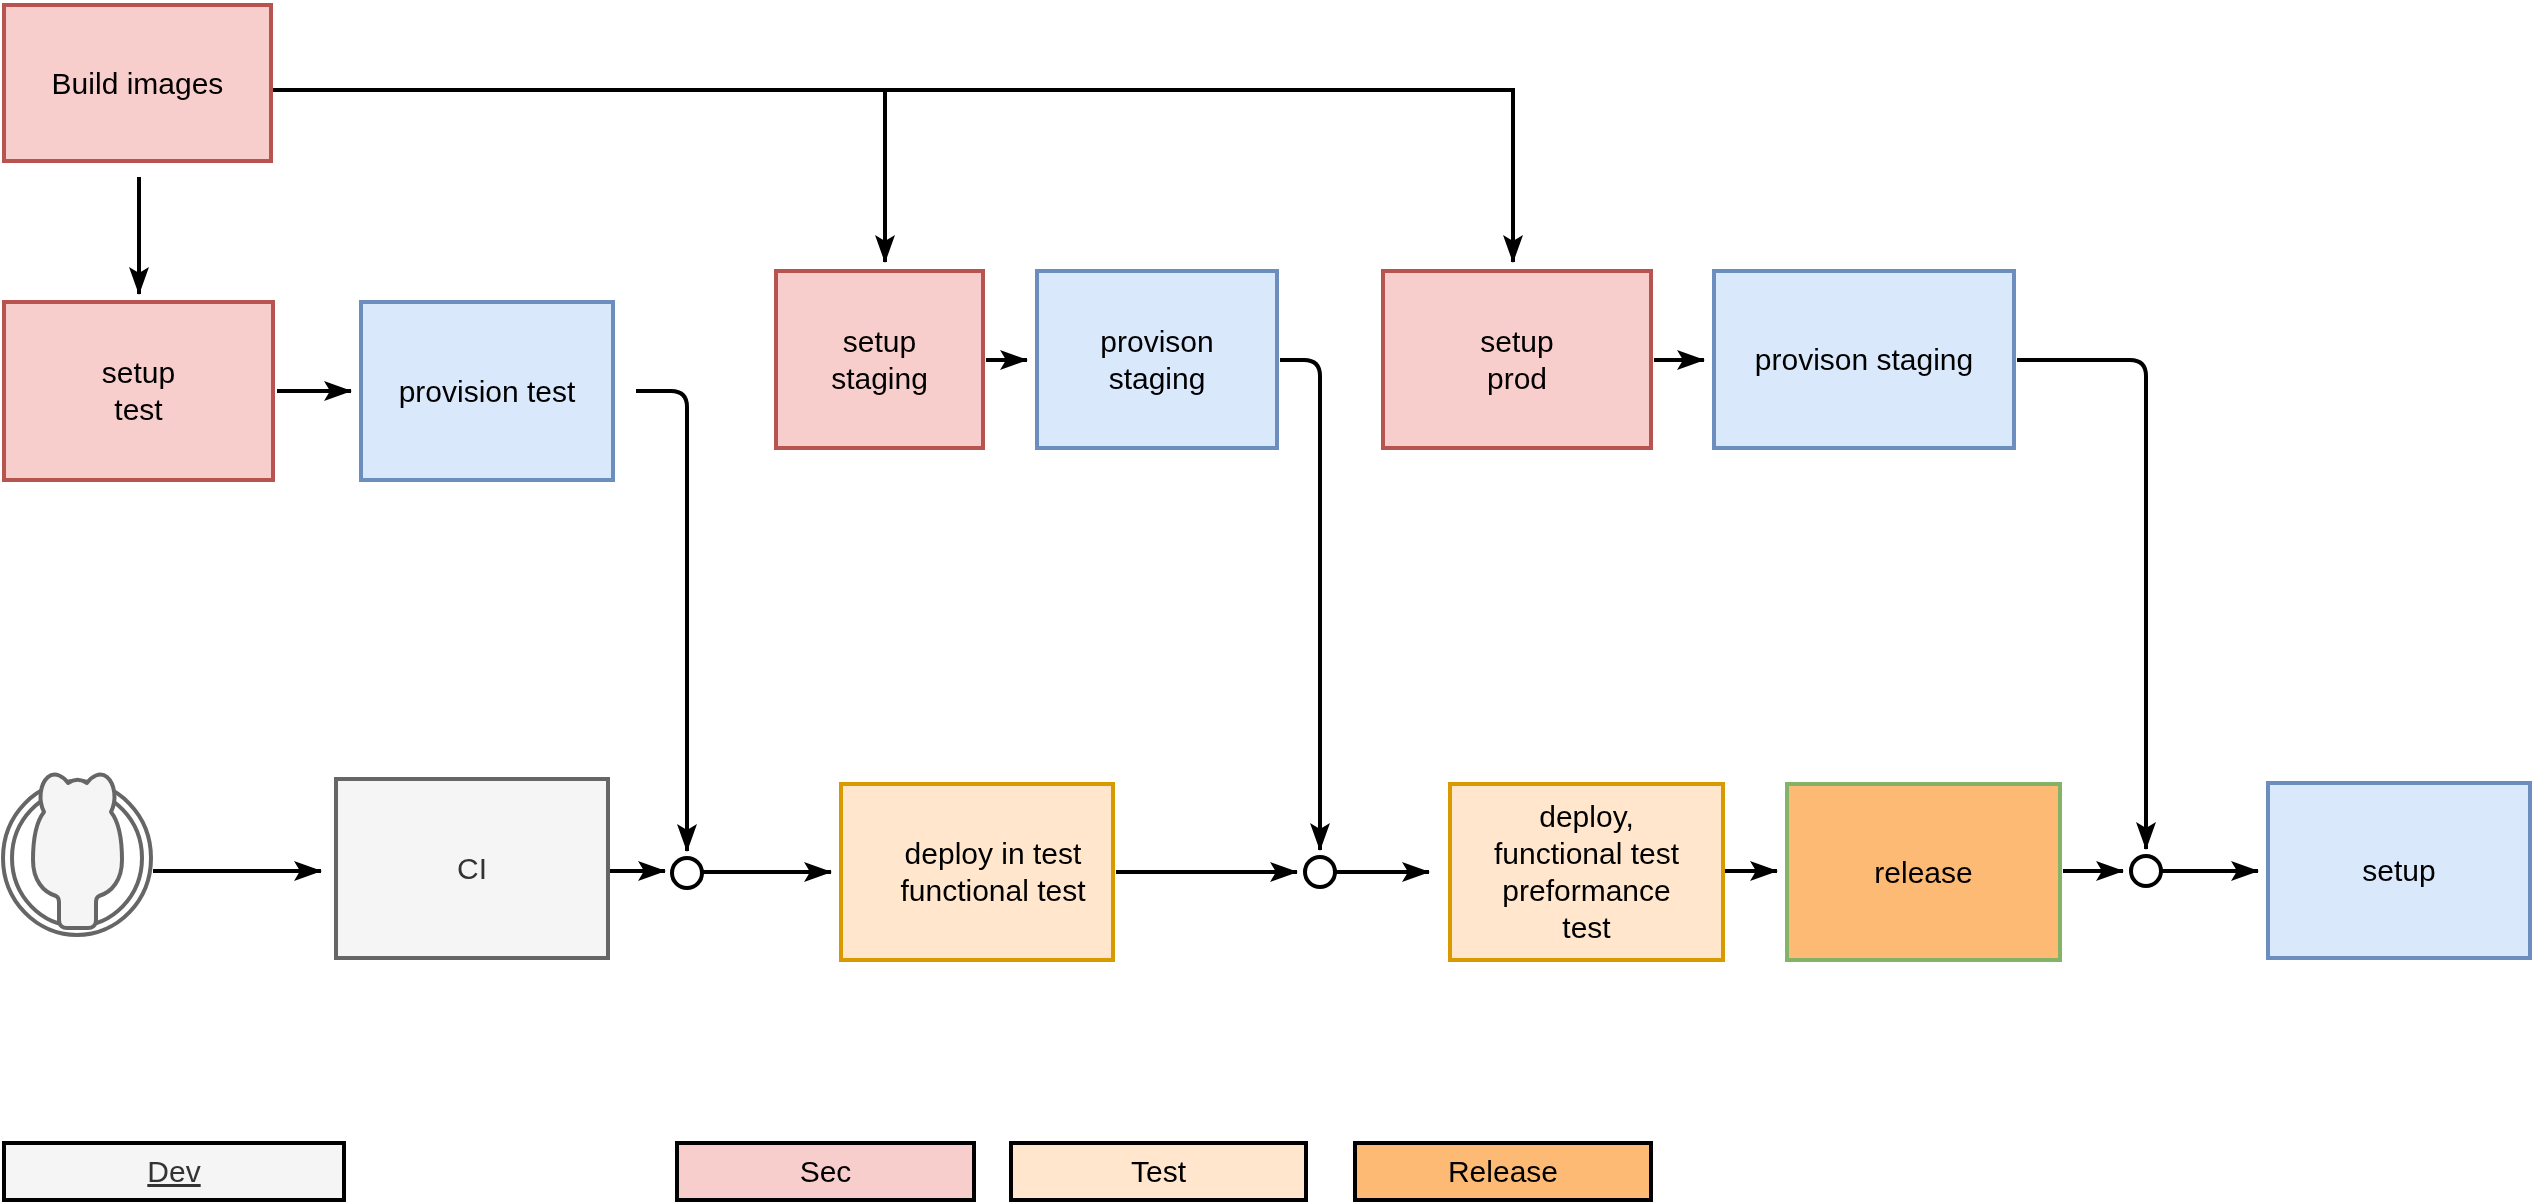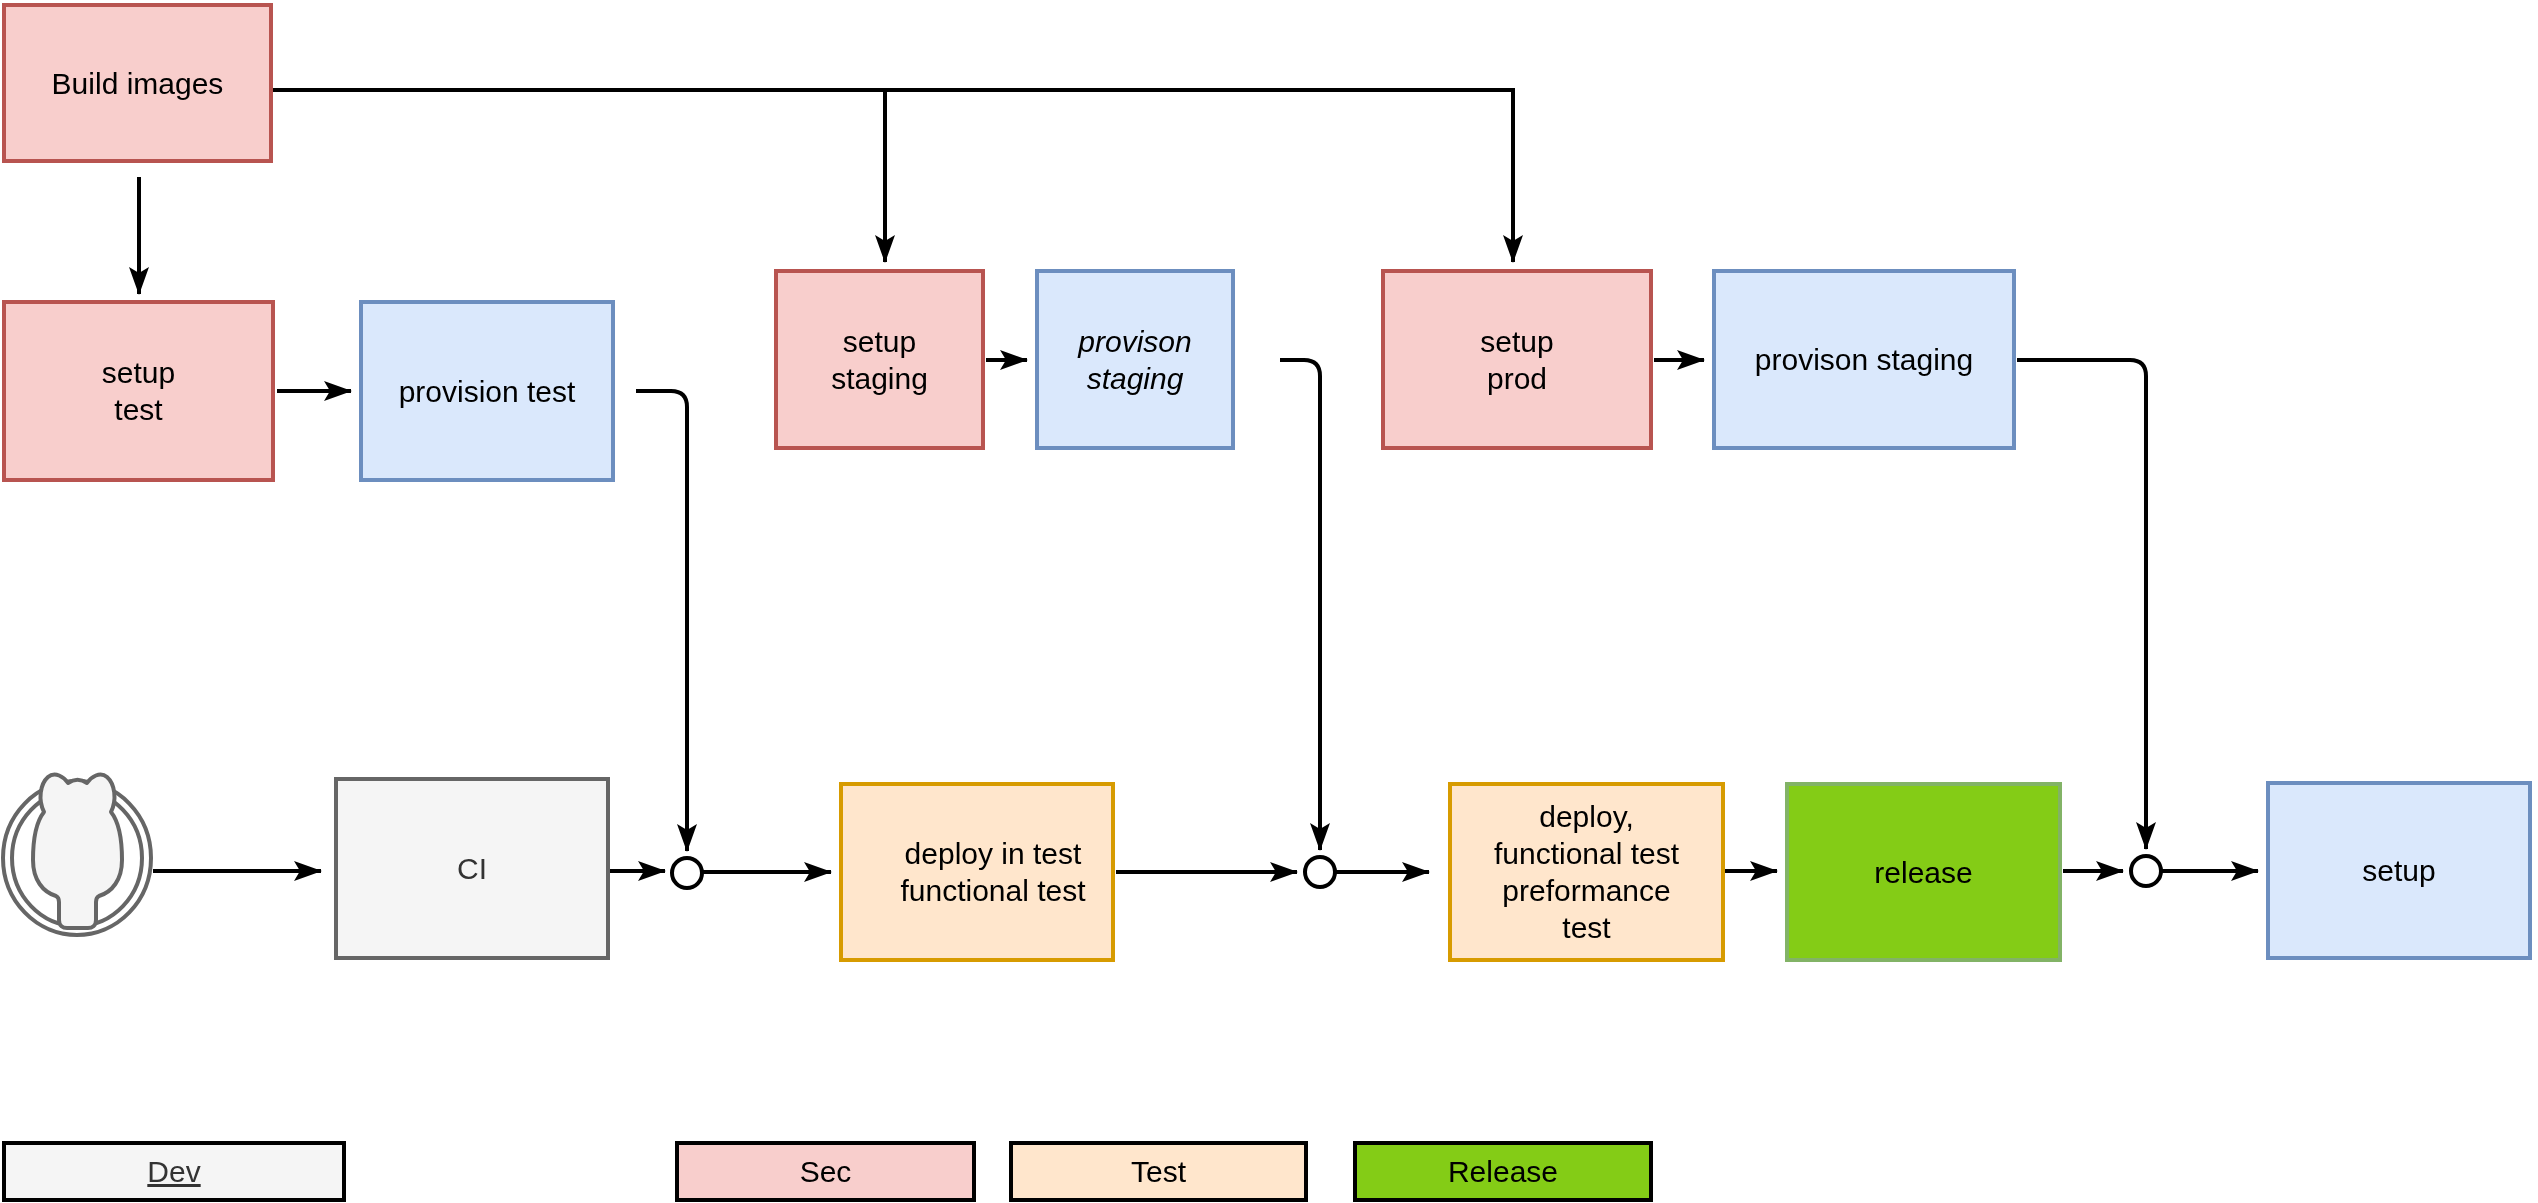--- a/index.html
+++ b/index.html
@@ -17,29 +17,29 @@
     display:flex;align-items:center;justify-content:center;
     text-align:center;
     white-space:pre-line;
     font-size:30px;line-height:37px;
     color:#000000;
     border:4px solid #000;
   }
   .cat-sec{background:#f8cecc;border-color:#b85450;}
   .cat-ops{background:#dae8fc;border-color:#6c8ebf;}
   .cat-test{background:#ffe6cc;border-color:#d79b00;}
-  .cat-release{background:#84cc16;border-color:#82b366;}
+  .cat-release{background:#fdba74;border-color:#82b366;}
   .cat-dev{background:#f5f5f5;border-color:#666666;color:#333333;}
 
   
   #n-build{left:2px;top:3px;width:271px;height:160px;}
   #n-setup-test{left:2px;top:300px;width:273px;height:182px;}
   #n-provision-test{left:359px;top:300px;width:256px;height:182px;}
   #n-setup-staging{left:774px;top:269px;width:211px;height:181px;}
-  #n-provison-staging-1{left:1035px;top:269px;width:200px;height:181px;font-style:italic;}
+  #n-provison-staging-1{left:1035px;top:269px;width:244px;height:181px;}
   #n-setup-prod{left:1381px;top:269px;width:272px;height:181px;}
   #n-provison-staging-2{left:1712px;top:269px;width:304px;height:181px;}
   #n-ci{left:334px;top:777px;width:276px;height:183px;}
   #n-deploy-test{left:839px;top:782px;width:276px;height:180px;padding-left:32px;}
   #n-deploy-perf{left:1448px;top:782px;width:277px;height:180px;}
   #n-release{left:1785px;top:782px;width:277px;height:180px;}
   #n-deploy{left:2266px;top:781px;width:266px;height:179px;}
 
   
   .legend-box{

